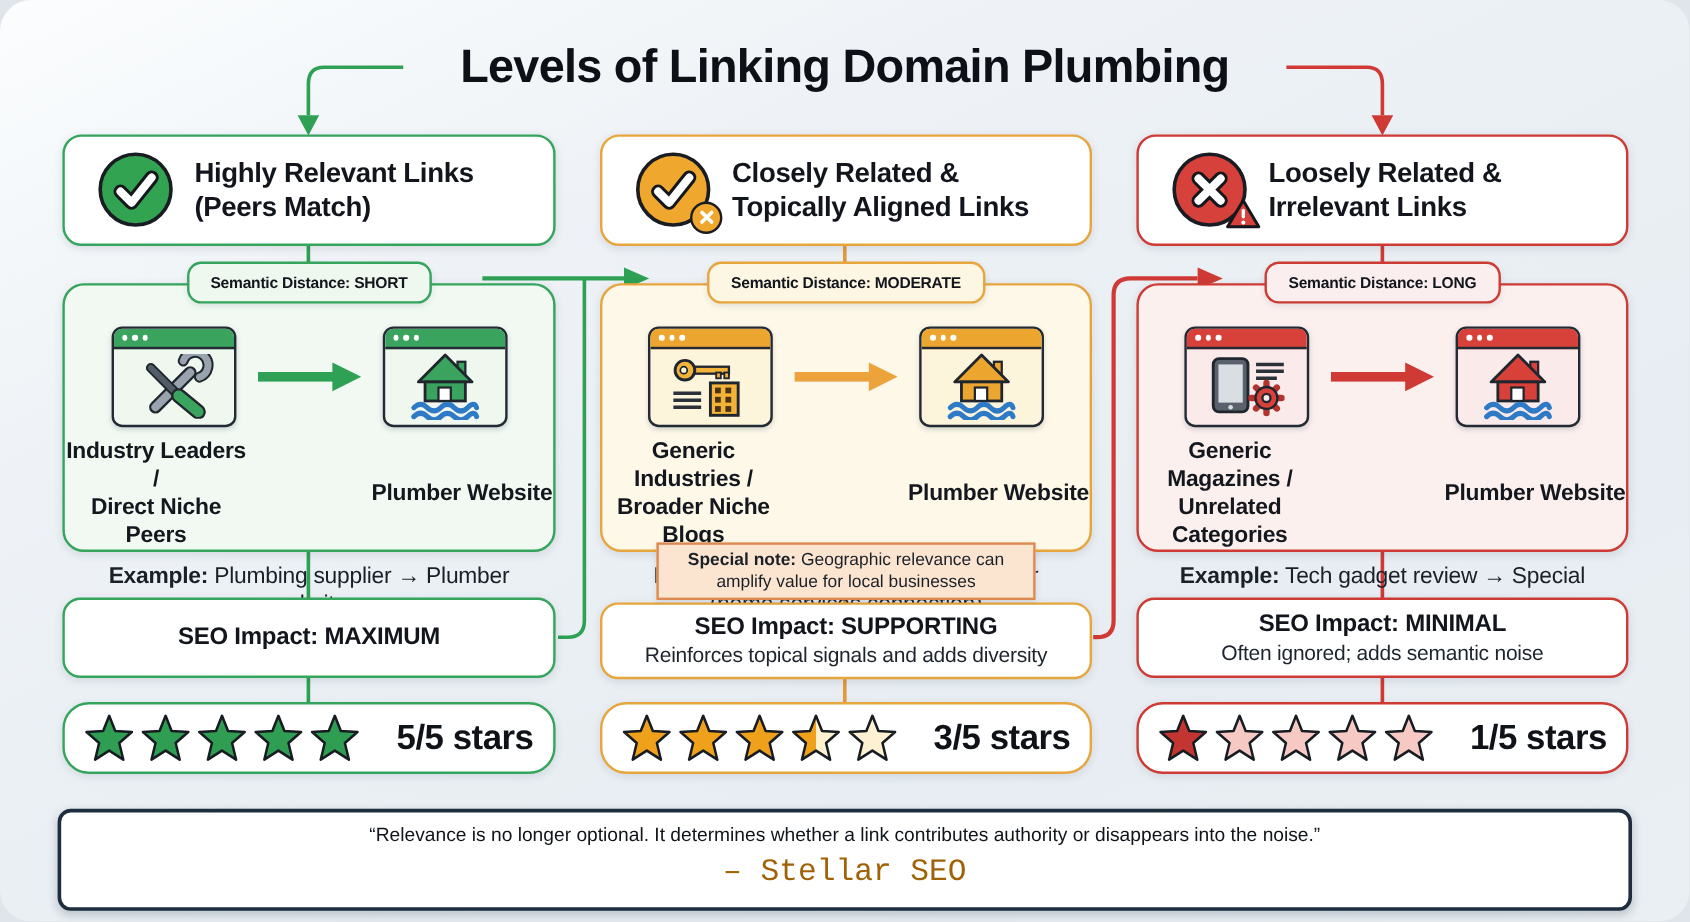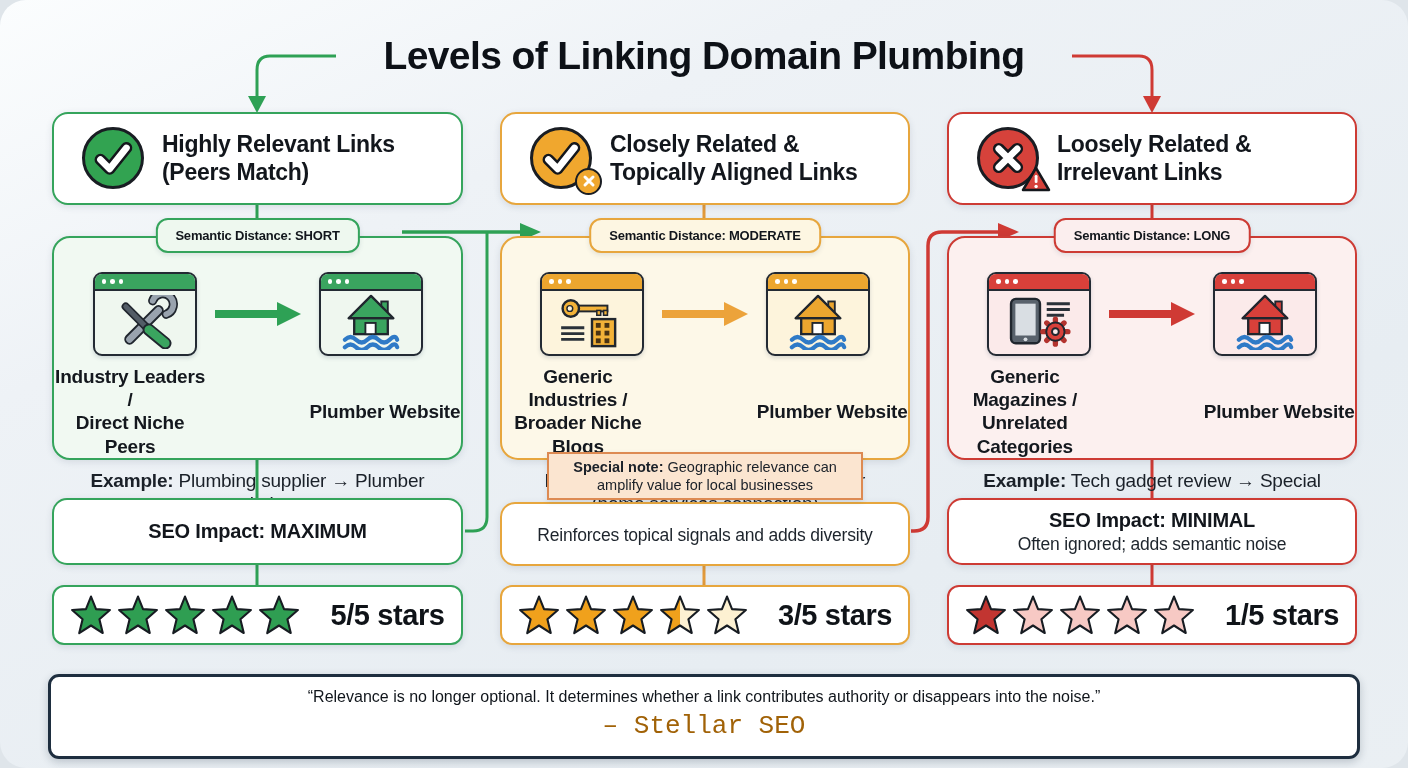--- a/index.html
+++ b/index.html
@@ -96,21 +96,21 @@
     width:316px; z-index:3; background:#fbe5d0; border:2.5px solid #dd8a52; border-radius:0;
     padding:4px 10px; text-align:center; font-size:14.5px; color:#1a2028; line-height:1.25;
     box-shadow:0 2px 5px rgba(45,65,90,.12);
   }
 
   .impact-box { top:498px; height:67px; border-radius:15px; display:flex; flex-direction:column; align-items:center; justify-content:center; }
   .col-1 .impact-box { top:502px; height:64px; }
   .impact-title { font-size:20px; font-weight:bold; color:#12161c; letter-spacing:-0.2px; }
   .impact-desc { font-size:17.5px; color:#1d242c; margin-top:2px; letter-spacing:-0.2px; }
 
-  .stars-box { top:585px; height:60px; border-radius:12px; display:flex; align-items:center; justify-content:center; }
+  .stars-box { top:585px; height:60px; border-radius:22px; display:flex; align-items:center; justify-content:center; }
   .stars { display:flex; gap:5px; align-items:center; }
   .star { width:42px; height:42px; }
   .rating-label { font-size:29px; font-weight:bold; color:#0f1318; margin-left:30px; letter-spacing:-0.4px; }
 
   .quote-box {
     position:absolute; left:48px; right:48px; top:674px; z-index:2;
     background:#ffffff; border:3px solid #1e2e3f; border-radius:11px;
     padding:10px 24px 12px; text-align:center;
     box-shadow:0 3px 8px rgba(25,40,60,.22);
   }
@@ -328,20 +328,21 @@
       <div class="example" style="padding:0 40px;">
         <b>Example:</b> <span>Real estate blog → Plumber (home services connection)</span>
       </div>
     </div>
 
     <div class="note">
       <b>Special note:</b> <span>Geographic relevance can amplify value for local businesses</span>
     </div>
 
     <div class="box impact-box">
+      <div class="impact-title">SEO Impact: SUPPORTING</div>
       <div class="impact-desc">Reinforces topical signals and adds diversity</div>
     </div>
 
     <div class="box stars-box">
       <div class="stars">
           <svg class="star" viewBox="0 0 100 100">
             <polygon points="50,6 62,36 95,38 70,60 78,93 50,75 22,93 30,60 5,38 38,36" fill="#f0a11c" stroke="#171c22" stroke-width="5" stroke-linejoin="round"></polygon>
           </svg>
           <svg class="star" viewBox="0 0 100 100">
             <polygon points="50,6 62,36 95,38 70,60 78,93 50,75 22,93 30,60 5,38 38,36" fill="#f0a11c" stroke="#171c22" stroke-width="5" stroke-linejoin="round"></polygon>

